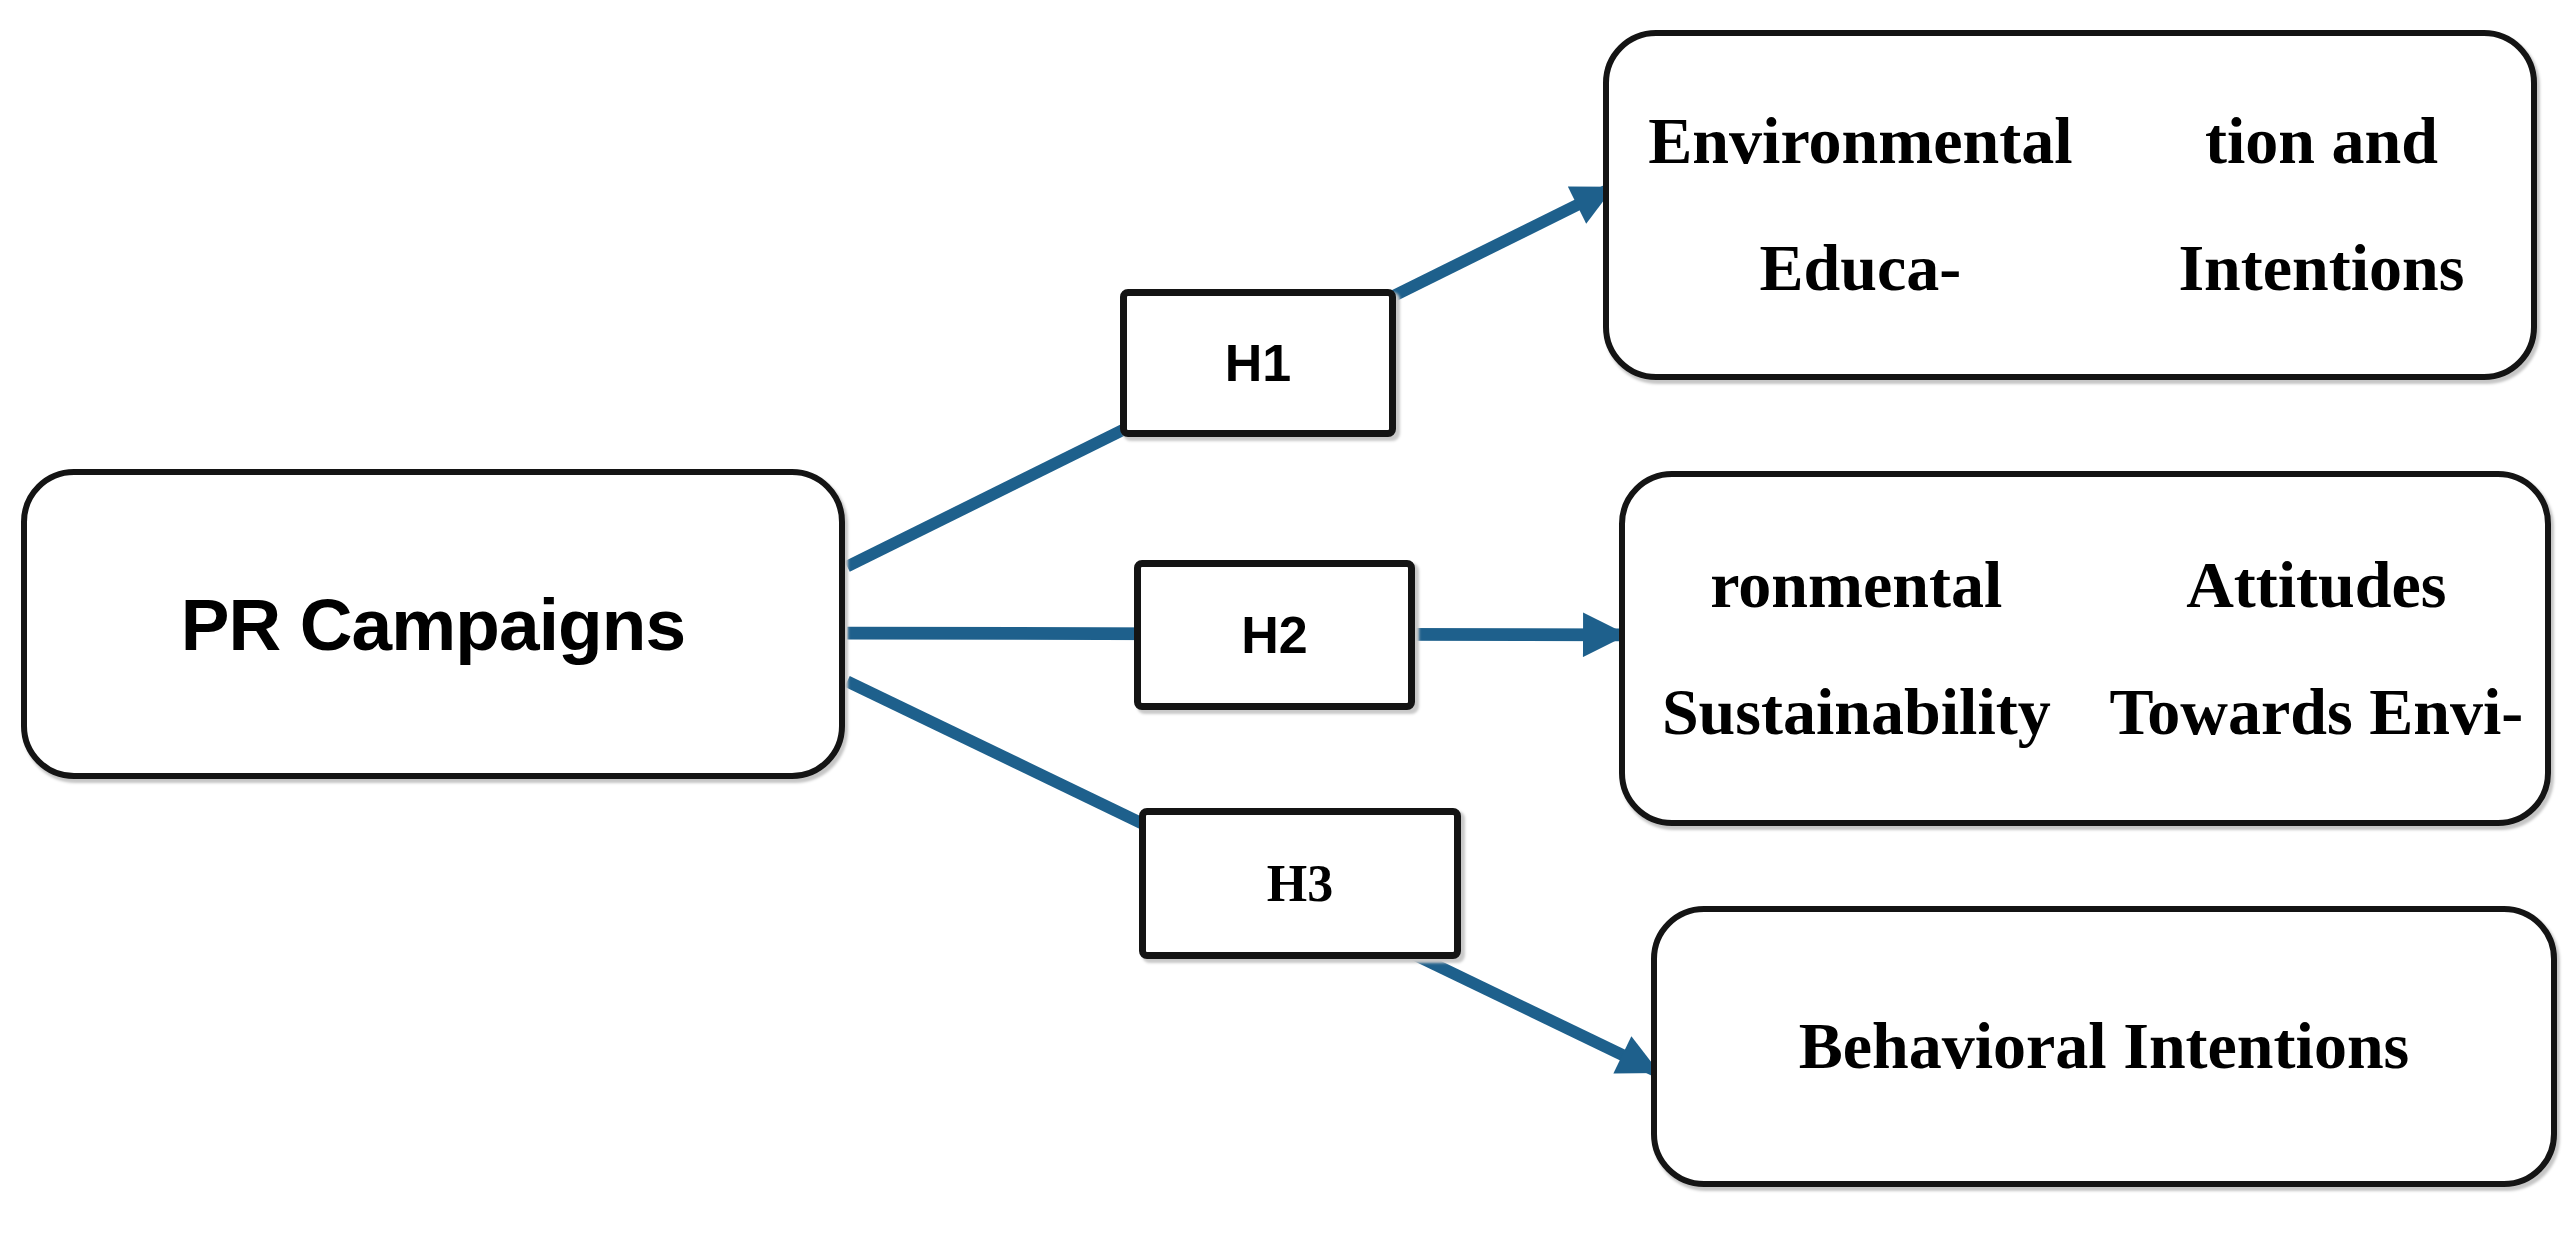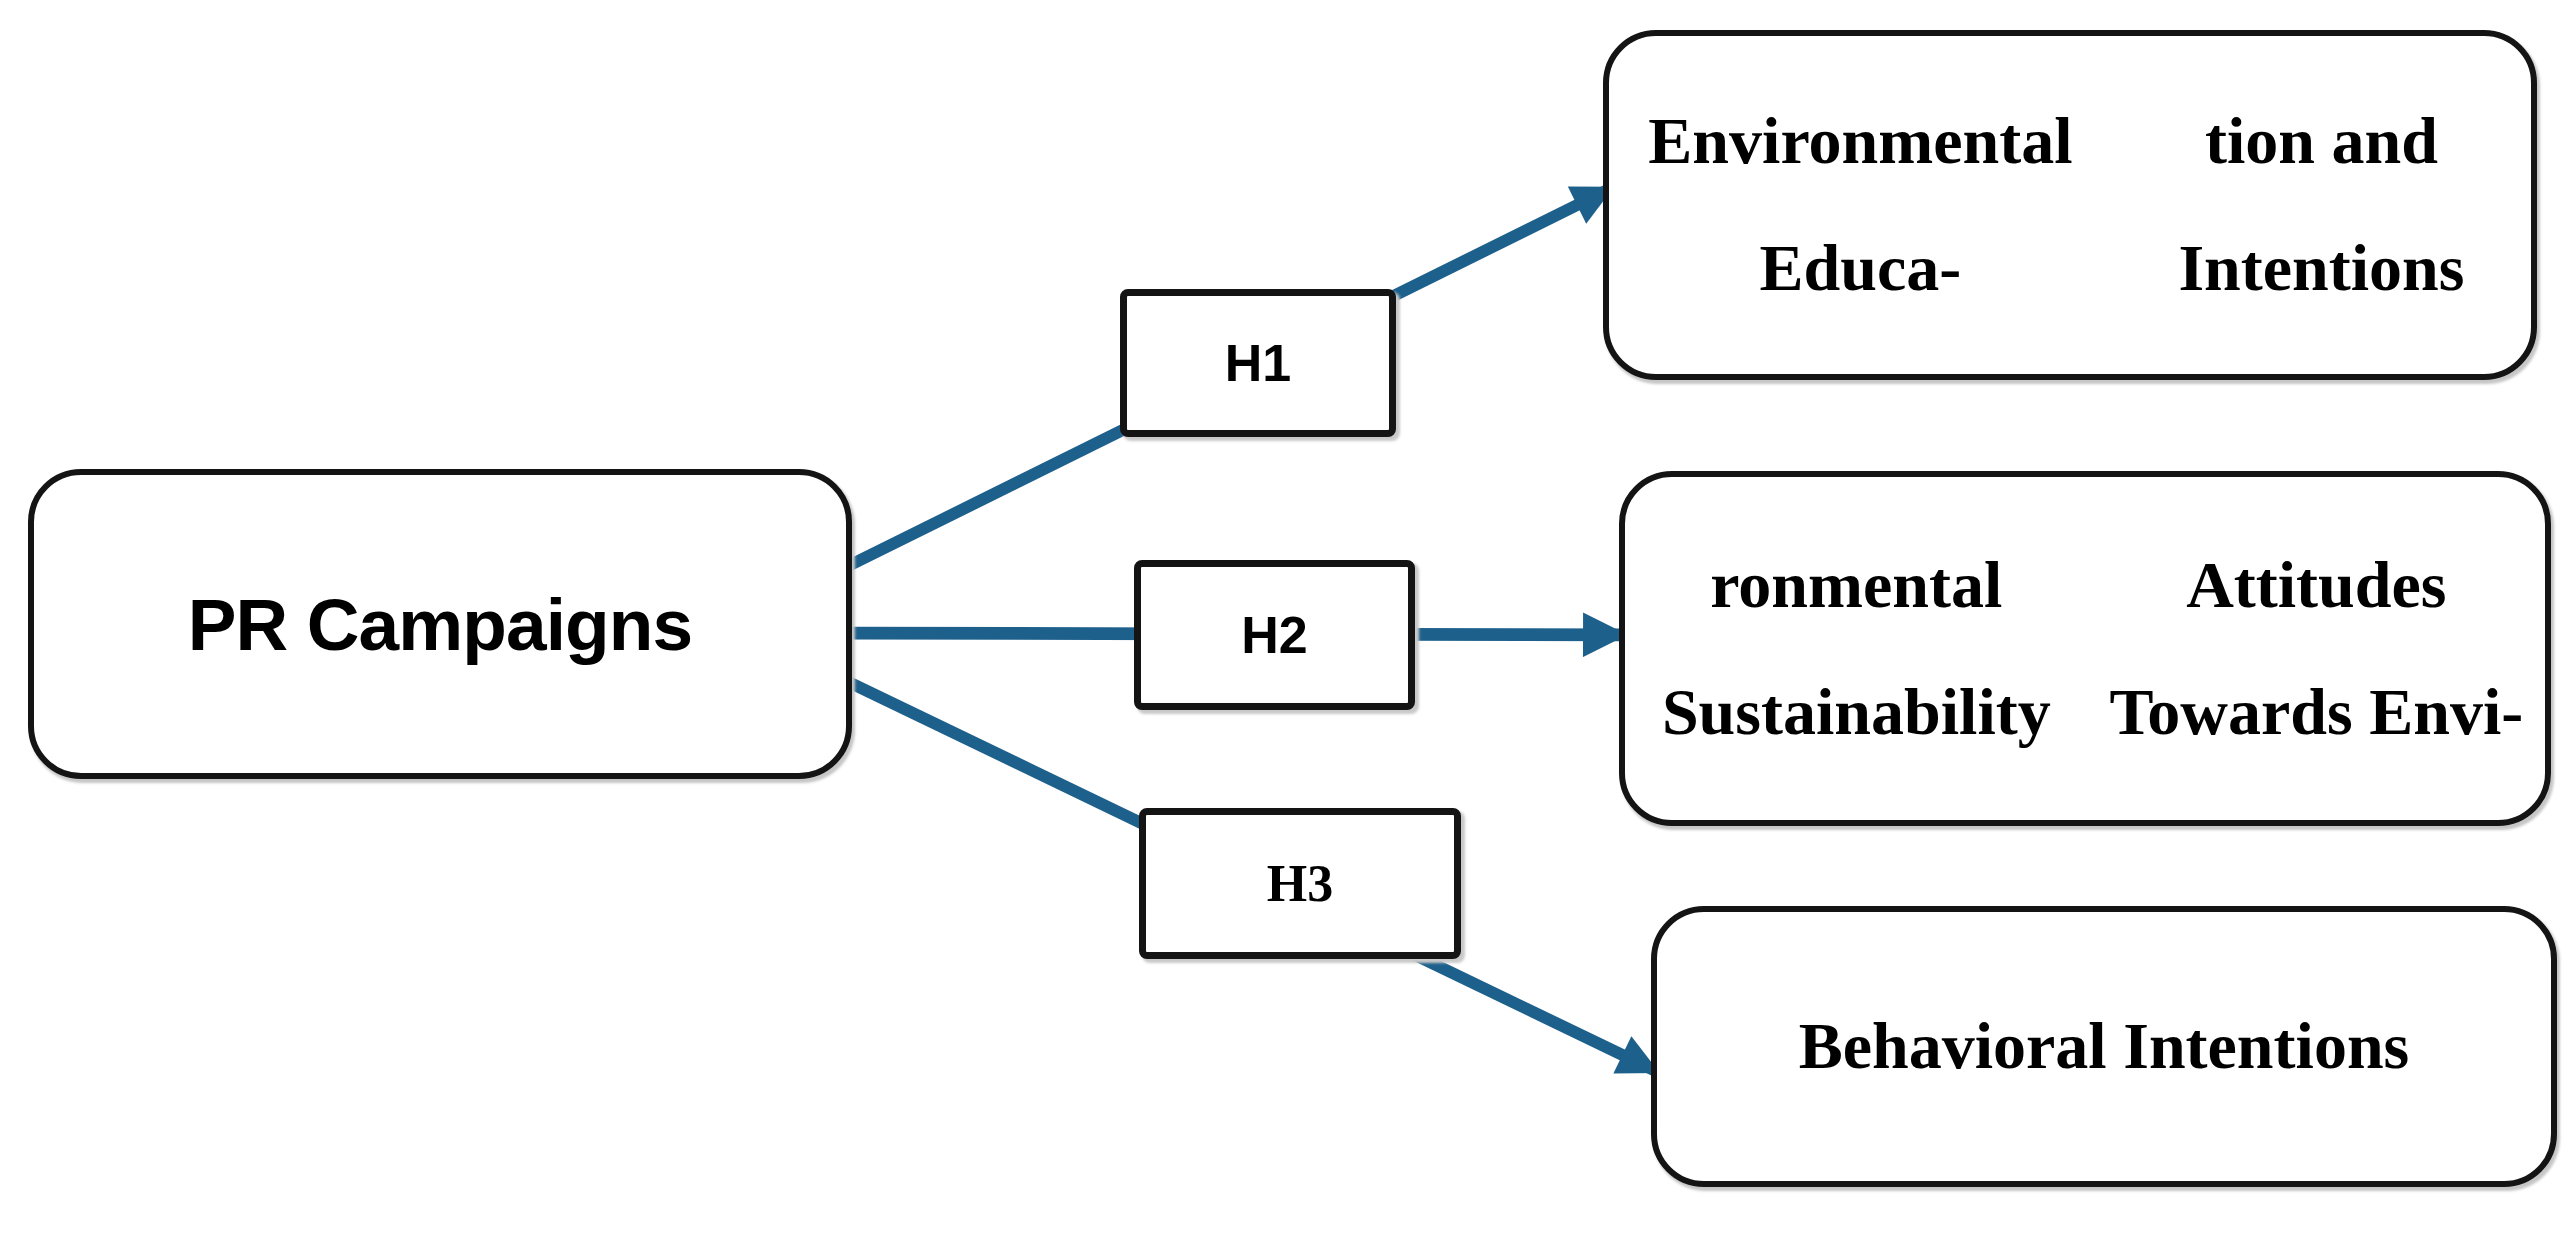--- a/index.html
+++ b/index.html
@@ -30,21 +30,21 @@
   }
   .source-label{
     font-weight:bold;font-size:73px;letter-spacing:-0.9px;
   }
   .outcome{
     font-family:"Liberation Serif",serif;
     font-weight:bold;font-size:66px;line-height:1.92;
   }
   .outcome span:empty{display:none;}
   
-  #node-source {left:28px;  top:469px; width:824px;  height:310px;}
+  #node-source {left:21px;  top:469px; width:824px;  height:310px;}
   #node-h1     {left:1120px;top:289px; width:276px;  height:148px;}
   #node-h2     {left:1134px;top:560px; width:281px;  height:150px;}
   #node-h3     {left:1139px;top:808px; width:322px;  height:151px;font-family:Liberation Serif, serif;}
   #node-out1   {left:1603px;top:30px;  width:934px; height:350px;}
   #node-out2   {left:1619px;top:471px; width:932px; height:355px;}
   #node-out3   {left:1651px;top:906px; width:906px;  height:281px;}
 </style>
 </head>
 <body>
 

